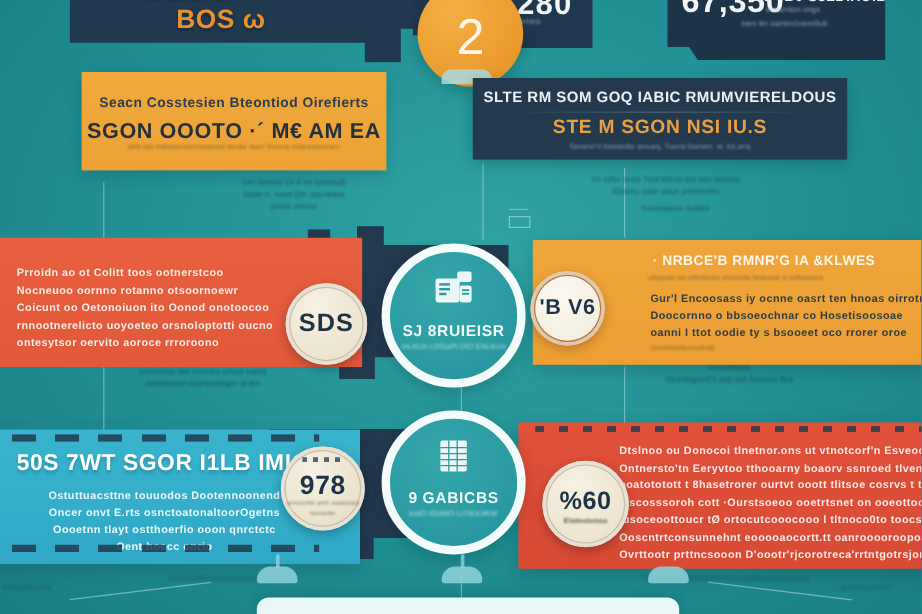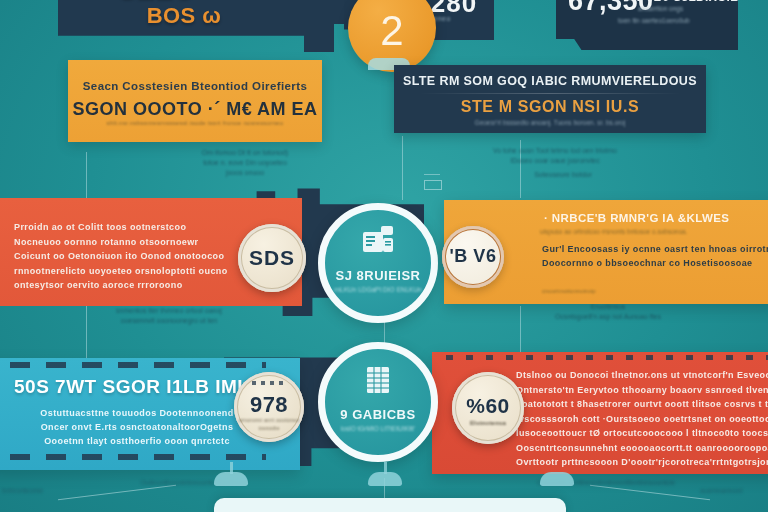--- a/index.html
+++ b/index.html
@@ -231,37 +231,37 @@
   }
   .coin .v{
     position:absolute;left:0;right:0;text-align:center;
     font-weight:800;color:#1f3347;
   }
   .coin .c{
     position:absolute;left:0;right:0;text-align:center;
     font-size:5.5px;color:#5f5640;letter-spacing:.2px;
   }
 
-  .coin-sds{ left:238px;top:224px;width:68px;height:68px; }
+  .coin-sds{ left:238px;top:236px;width:68px;height:68px; }
   .coin-sds .v{ top:22px;font-size:21px;letter-spacing:1px; }
 
   .coin-bv{ left:442px;top:226px;width:62px;height:62px;
     background:radial-gradient(circle at 38% 30%,#fbf8f0 0%,#f3eee1 70%,#e4dcc8 100%);
     box-shadow:0 3px 9px rgba(0,0,0,.22), inset 0 0 0 3px rgba(255,255,255,.6), inset 0 0 0 4px #b9763a;}
   .coin-bv .v{ top:20px;font-size:18px;letter-spacing:.5px; }
 
   .coin-978{ left:234px;top:372px;width:70px;height:70px;
     background:radial-gradient(circle at 38% 30%,#f6f1e3 0%,#e9e0cb 70%,#d8cdb4 100%);}
   .coin-978 .v{ top:20px;font-size:22px;letter-spacing:.5px; }
   .coin-978 .c{ top:45px; }
   .coin-978 .c2{ position:absolute;left:0;right:0;top:53px;text-align:center;font-size:5px;color:#6b6148;}
   .coin-978 .cap{ position:absolute;left:18px;right:18px;top:9px;height:4px;
     background:repeating-linear-gradient(90deg,#25394c 0 4px,rgba(0,0,0,0) 4px 9px);opacity:.75;}
 
-  .coin-960{ left:452px;top:372px;width:72px;height:72px;text-decoration:underline; }
+  .coin-960{ left:452px;top:384px;width:72px;height:72px;text-decoration:underline; }
   .coin-960 .v{ top:22px;font-size:21px;letter-spacing:.5px; }
   .coin-960 .c{ top:48px;font-size:6px;font-weight:700;color:#3c3526; }
 
   
   .vline{ width:1px;background:rgba(190,226,230,.5); }
   .hline{ height:1px;background:rgba(190,226,230,.5); }
   .leader{ border-bottom:1px solid rgba(190,226,230,.55); }
 
   .lamp{
     width:34px;height:14px;border-radius:17px 17px 4px 4px;
@@ -359,20 +359,21 @@
       <div class="blur-txt">ontesytsor oervito  aoroce  rrroroono</div>
     </div>
   </div>
 
   <div class="abs panel-amber-mid">
     <div class="hd blur-txt">· NRBCE'B RMNR'G IA &amp;KLWES</div>
     <div class="sub smear">uispuso ao ortnstcoo rrsnonts bntosoe o.sobsonoa.</div>
     <div class="body">
       <div class="blur-txt">Gur'l Encoosass iy ocnne  oasrt ten hnoas oirrotnø</div>
       <div class="blur-txt">Doocornno o bbsoeochnar co  Hosetisoosoae</div>
+      <div class="blur-txt">oanni I ttot oodie ty s bsooeet oco  rrorer  oroe</div>
     </div>
     <div class="foot smear">cnoortmottonnotrotp</div>
   </div>
 
   <div class="abs ring ring-mid">
     <div class="ic">
       <svg width="34" height="28" viewBox="0 0 34 28" aria-hidden="true">
         <rect class="mini-ic" x="2" y="6" width="20" height="20" rx="2"></rect>
         <rect fill="#2c9aa2" x="5" y="10" width="9" height="2"></rect>
         <rect fill="#2c9aa2" x="5" y="14" width="9" height="2"></rect>
@@ -396,20 +397,21 @@
 
   <div class="abs notch-navy-bot"></div>
 
   <div class="abs panel-blue-bot">
     <div class="dash-row" style="top:4px;"></div>
     <div class="hd blur-txt">50S 7WT SGOR I1LB IMIQ</div>
     <div class="body">
       <div class="blur-txt">Ostuttuacsttne touuodos Dootennoonend</div>
       <div class="blur-txt">Oncer onvt  E.rts osnctoatonaltoorOgetns</div>
       <div class="blur-txt">Oooetnn tlayt ostthoerfio ooon  qnrctctc</div>
+      <div class="blur-txt">Oent hoecc onrio</div>
     </div>
     <div class="dash-row" style="top:96px;"></div>
   </div>
 
   <div class="abs panel-red-bot">
     <div class="tick-row"></div>
     <div class="body">
       <div class="blur-txt">Dtslnoo ou  Donocoi tlnetnor.ons  ut vtnotcorf'n Esveoot't  sennetr</div>
       <div class="blur-txt">Ontnersto'tn  Eeryvtoo tthooarny  boaorv  ssnroed  tlvennornt0onoo</div>
       <div class="blur-txt">ooatototott t 8hasetrorer  ourtvt  ooott tlitsoe cosrvs t t 0t9tt onuoo</div>

